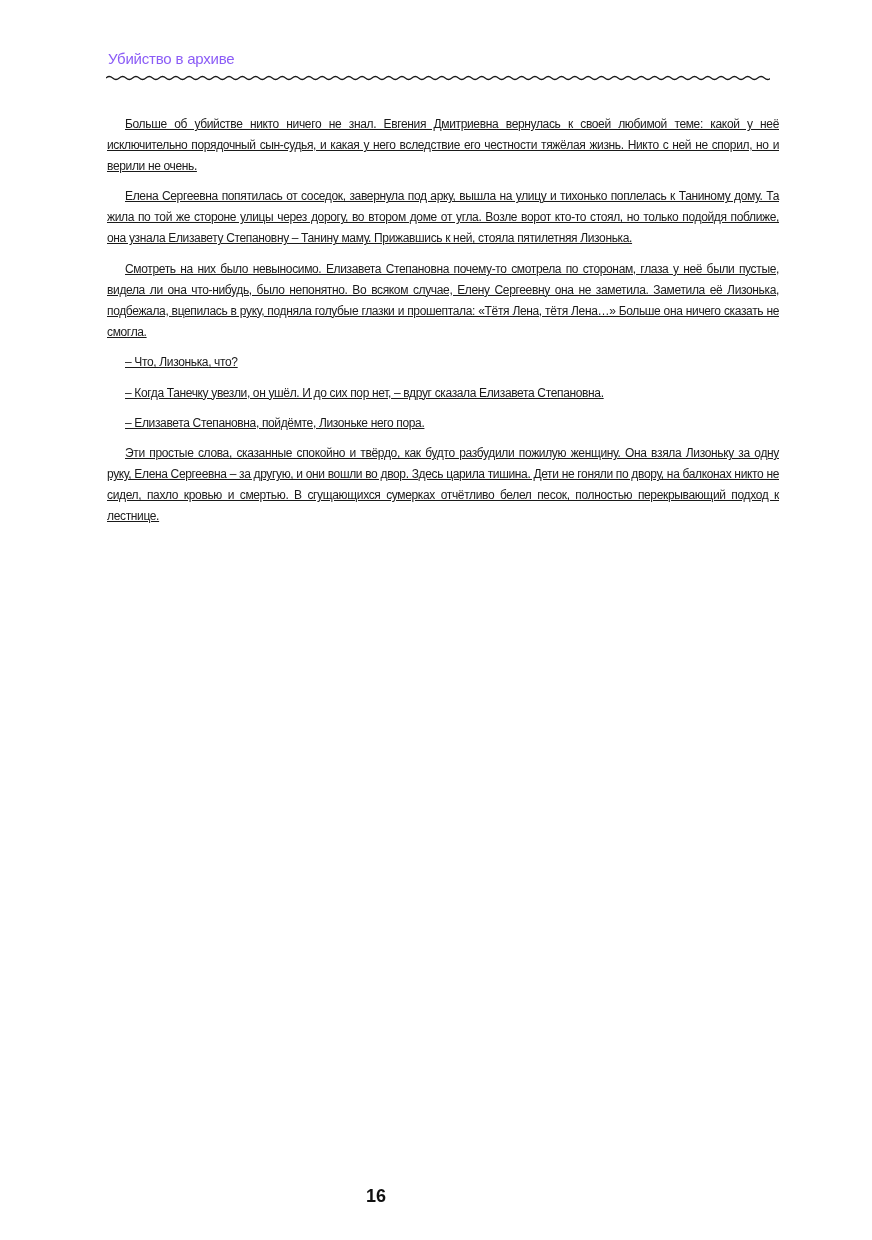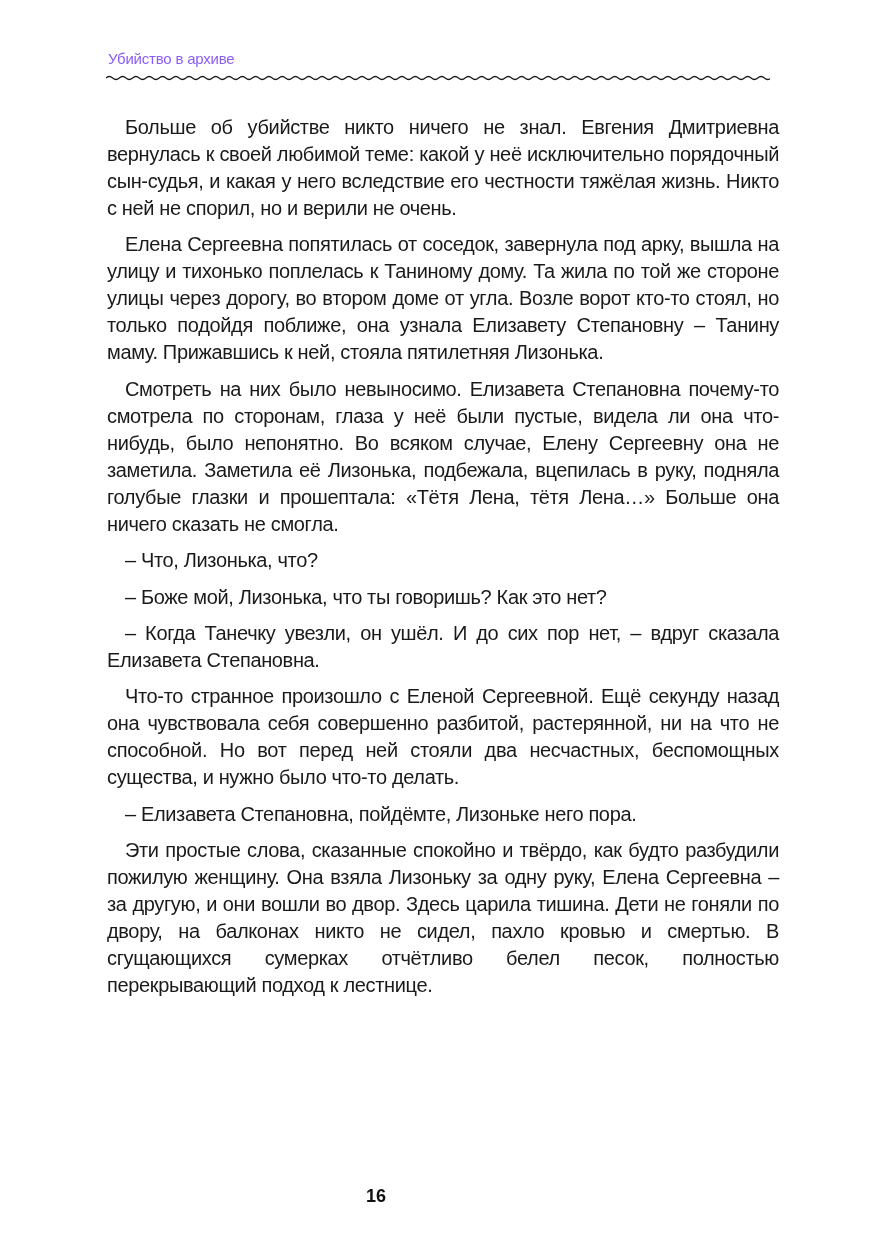--- a/index.html
+++ b/index.html
@@ -28,25 +28,26 @@
       left: 106px;
       top: 72px;
       width: 664px;
       height: 12px;
     }
     .body-text {
       position: absolute;
       left: 107px;
       top: 114px;
       width: 672px;
-      font-size: 20px;
-      line-height: 27px;
+      font-size: 12px;
+      line-height: 21px;
       letter-spacing: -0.35px;
       text-align: justify;
       hyphens: none;
+      text-decoration: underline;
     }
     .body-text p {
       margin: 0 0 9.4px 0;
       text-indent: 18px;
     }
     .body-text p.dialog {
       text-indent: 18px;
     }
     .page-number {
       position: absolute;
@@ -66,20 +67,18 @@
 
 <svg class="wave" viewBox="0 0 664 12" preserveAspectRatio="none">
   <path id="wave-path" d="M0 6 Q3.325 3 6.65 6 Q9.975000000000001 9 13.3 6 Q16.625 3 19.950000000000003 6 Q23.275000000000002 9 26.6 6 Q29.925 3 33.25 6 Q36.575 9 39.900000000000006 6 Q43.22500000000001 3 46.550000000000004 6 Q49.87500000000001 9 53.2 6 Q56.525000000000006 3 59.85 6 Q63.175000000000004 9 66.5 6 Q69.825 3 73.15 6 Q76.475 9 79.8 6 Q83.125 3 86.45 6 Q89.775 9 93.1 6 Q96.425 3 99.75 6 Q103.07499999999999 9 106.39999999999999 6 Q109.725 3 113.05 6 Q116.375 9 119.69999999999999 6 Q123.02499999999999 3 126.35 6 Q129.67499999999998 9 133 6 Q136.325 3 139.65 6 Q142.975 9 146.3 6 Q149.625 3 152.95000000000002 6 Q156.275 9 159.60000000000002 6 Q162.925 3 166.25000000000003 6 Q169.57500000000002 9 172.90000000000003 6 Q176.22500000000002 3 179.55000000000004 6 Q182.87500000000003 9 186.20000000000005 6 Q189.52500000000003 3 192.85000000000005 6 Q196.17500000000004 9 199.50000000000006 6 Q202.82500000000005 3 206.15000000000006 6 Q209.47500000000005 9 212.80000000000007 6 Q216.12500000000006 3 219.45000000000007 6 Q222.77500000000006 9 226.10000000000008 6 Q229.42500000000007 3 232.75000000000009 6 Q236.07500000000007 9 239.4000000000001 6 Q242.72500000000008 3 246.0500000000001 6 Q249.37500000000009 9 252.7000000000001 6 Q256.0250000000001 3 259.3500000000001 6 Q262.6750000000001 9 266.0000000000001 6 Q269.3250000000001 3 272.6500000000001 6 Q275.97500000000014 9 279.3000000000001 6 Q282.6250000000001 3 285.9500000000001 6 Q289.27500000000015 9 292.60000000000014 6 Q295.9250000000001 3 299.2500000000001 6 Q302.57500000000016 9 305.90000000000015 6 Q309.22500000000014 3 312.5500000000001 6 Q315.87500000000017 9 319.20000000000016 6 Q322.52500000000015 3 325.85000000000014 6 Q329.1750000000002 9 332.50000000000017 6 Q335.82500000000016 3 339.15000000000015 6 Q342.4750000000002 9 345.8000000000002 6 Q349.12500000000017 3 352.45000000000016 6 Q355.7750000000002 9 359.1000000000002 6 Q362.4250000000002 3 365.75000000000017 6 Q369.0750000000002 9 372.4000000000002 6 Q375.7250000000002 3 379.0500000000002 6 Q382.3750000000002 9 385.7000000000002 6 Q389.0250000000002 3 392.3500000000002 6 Q395.67500000000024 9 399.0000000000002 6 Q402.3250000000002 3 405.6500000000002 6 Q408.97500000000025 9 412.30000000000024 6 Q415.6250000000002 3 418.9500000000002 6 Q422.27500000000026 9 425.60000000000025 6 Q428.92500000000024 3 432.2500000000002 6 Q435.5750000000003 9 438.90000000000026 6 Q442.22500000000025 3 445.55000000000024 6 Q448.8750000000003 9 452.2000000000003 6 Q455.52500000000026 3 458.85000000000025 6 Q462.1750000000003 9 465.5000000000003 6 Q468.8250000000003 3 472.15000000000026 6 Q475.4750000000003 9 478.8000000000003 6 Q482.1250000000003 3 485.4500000000003 6 Q488.7750000000003 9 492.1000000000003 6 Q495.4250000000003 3 498.7500000000003 6 Q502.07500000000033 9 505.4000000000003 6 Q508.7250000000003 3 512.0500000000003 6 Q515.3750000000003 9 518.7000000000003 6 Q522.0250000000003 3 525.3500000000003 6 Q528.6750000000003 9 532.0000000000002 6 Q535.3250000000003 3 538.6500000000002 6 Q541.9750000000003 9 545.3000000000002 6 Q548.6250000000002 3 551.9500000000002 6 Q555.2750000000002 9 558.6000000000001 6 Q561.9250000000002 3 565.2500000000001 6 Q568.5750000000002 9 571.9000000000001 6 Q575.2250000000001 3 578.5500000000001 6 Q581.8750000000001 9 585.2 6 Q588.5250000000001 3 591.85 6 Q595.1750000000001 9 598.5 6 Q601.825 3 605.15 6 Q608.475 9 611.8 6 Q615.125 3 618.4499999999999 6 Q621.775 9 625.0999999999999 6 Q628.425 3 631.7499999999999 6 Q635.0749999999999 9 638.3999999999999 6 Q641.7249999999999 3 645.0499999999998 6 Q648.3749999999999 9 651.6999999999998 6 Q655.0249999999999 3 658.3499999999998 6 Q661.6749999999998 9 664.9999999999998 6" fill="none" stroke="#1a1a1a" stroke-width="1.2"></path>
 </svg>
 
 <div class="body-text">
   <p>Больше об убийстве никто ничего не знал. Евгения Дмитриевна вернулась к своей любимой теме: какой у неё исключительно порядочный сын-судья, и какая у него вследствие его честности тяжёлая жизнь. Никто с ней не спорил, но и верили не очень.</p>
   <p>Елена Сергеевна попятилась от соседок, завернула под арку, вышла на улицу и тихонько поплелась к Таниному дому. Та жила по той же стороне улицы через дорогу, во втором доме от угла. Возле ворот кто-то стоял, но только подойдя поближе, она узнала Елизавету Степановну – Танину маму. Прижавшись к ней, стояла пятилетняя Лизонька.</p>
   <p>Смотреть на них было невыносимо. Елизавета Степановна почему-то смотрела по сторонам, глаза у неё были пустые, видела ли она что-нибудь, было непонятно. Во всяком случае, Елену Сергеевну она не заметила. Заметила её Лизонька, подбежала, вцепилась в руку, подняла голубые глазки и прошептала: «Тётя Лена, тётя Лена…» Больше она ничего сказать не смогла.</p>
   <p class="dialog">– Что, Лизонька, что?</p>
-  <p class="dialog">– Боже мой, Лизонька, что ты говоришь? Как это нет?</p>
   <p class="dialog">– Когда Танечку увезли, он ушёл. И до сих пор нет, – вдруг сказала Елизавета Степановна.</p>
-  <p>Что-то странное произошло с Еленой Сергеевной. Ещё секунду назад она чувствовала себя совершенно разбитой, растерянной, ни на что не способной. Но вот перед ней стояли два несчастных, беспомощных существа, и нужно было что-то делать.</p>
   <p class="dialog">– Елизавета Степановна, пойдёмте, Лизоньке него пора.</p>
   <p>Эти простые слова, сказанные спокойно и твёрдо, как будто разбудили пожилую женщину. Она взяла Лизоньку за одну руку, Елена Сергеевна – за другую, и они вошли во двор. Здесь царила тишина. Дети не гоняли по двору, на балконах никто не сидел, пахло кровью и смертью. В сгущающихся сумерках отчётливо белел песок, полностью перекрывающий подход к лестнице.</p>
 </div>
 
 <div class="page-number">16</div>
 
 </body></html>

